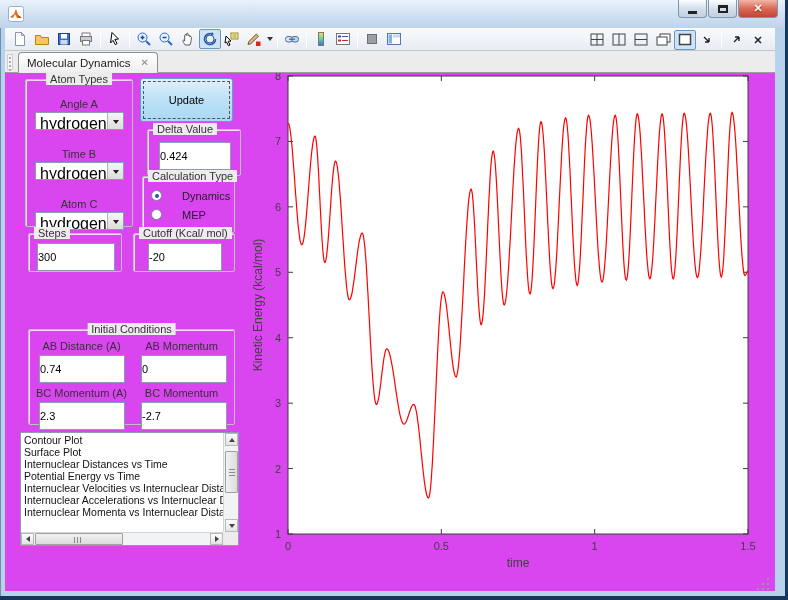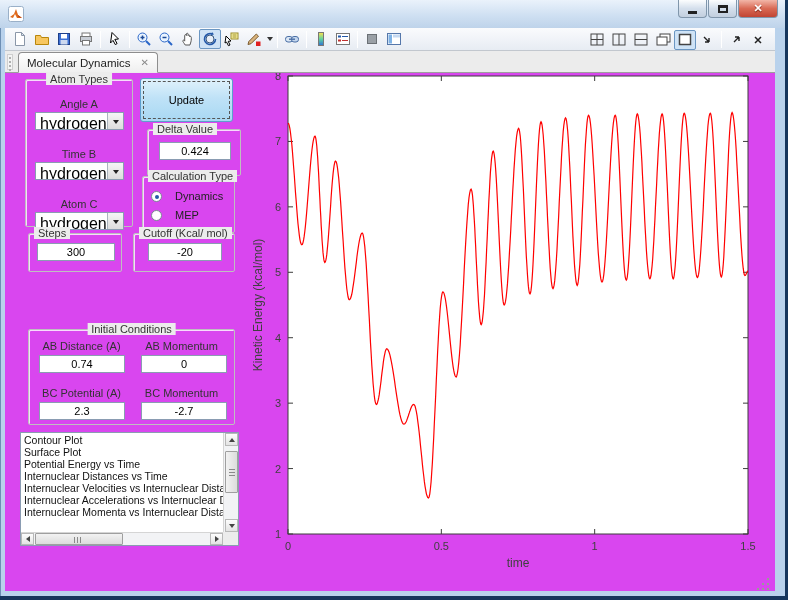--- a/index.html
+++ b/index.html
@@ -52,38 +52,38 @@
   
   #client{position:absolute;left:0;top:45px;width:100%;height:518px;background:#d946ef;}
 
   
   .gbox{position:absolute;border:1px solid #bfbfbf;border-radius:2px;
         box-shadow:inset 1px 1px 0 rgba(255,255,255,.8);}
   .gtitle{position:absolute;top:-7px;left:50%;transform:translateX(-50%);background:#ececec;
           padding:0 4px;font-size:11px;color:#333;white-space:nowrap;}
   .gtitle.left{left:5px;transform:none;}
   .plabel{position:absolute;font-size:11px;color:#333;text-align:center;white-space:nowrap;}
-  .field{position:absolute;height:18px;background:#fff;border:1px solid #8a9cb2;
-         font-size:11px;text-align:center;font-family:"Liberation Sans",sans-serif;color:#000;padding:0;}
+  .field{position:absolute;height:28px;background:#fff;border:1px solid #8a9cb2;
+         font-size:11px;font-family:"Liberation Sans",sans-serif;color:#000;padding:0;}
 
   
   .combo{position:absolute;height:18px;background:#fff;border:1px solid #8a9cb2;display:flex;}
   .combo .txt{flex:1;font-size:16px;padding:2px 0 0 4px;color:#000;overflow:hidden;white-space:nowrap;}
   .combo .btn{width:16px;background:linear-gradient(#f6f6f6,#dcdcdc);border-left:1px solid #aab4bf;
               display:flex;align-items:center;justify-content:center;}
   .combo .btn i{border:3.5px solid transparent;border-top:4.5px solid #222;margin-top:4px;}
 
   
   #update-btn{position:absolute;left:135px;top:5px;width:93px;height:44px;
       background:linear-gradient(#e1f2fc,#bfe2f7 45%,#a8d8f3);border:1px solid #5e9fcc;border-radius:3px;
       outline:1px dashed #555;outline-offset:-4px;font-size:11px;color:#000;
       font-family:"Liberation Sans",sans-serif;}
 
   
-  .radio-row{position:absolute;display:flex;align-items:flex-end;gap:13px;}
+  .radio-row{position:absolute;display:flex;align-items:flex-start;gap:20px;}
   .radio-row .rb{width:11px;height:11px;border-radius:50%;border:1px solid #7c8795;background:#fff;position:relative;}
   .radio-row .rb.sel::after{content:"";position:absolute;left:2.5px;top:2.5px;width:4px;height:4px;border-radius:50%;background:#2458a8;}
   .radio-row .rlbl{font-size:11px;color:#222;}
 
   
   #slider{position:absolute;left:6px;top:14px;right:6px;height:17px;border:1px solid #9aa0a8;display:flex;background:#e6e6e6;}
   .sarrow{width:15px;background:linear-gradient(#f7f7f7,#dfdfdf);border:1px solid #9aa0a8;
           display:flex;align-items:center;justify-content:center;}
   .sarrow i{border:3.5px solid transparent;}
   .sarrow.left i{border-right:4.5px solid #333;margin-left:-3px;}
@@ -385,32 +385,32 @@
         <input class="field" style="left: 14px; top: 9px; width: 74px;" value="-20">
       </div>
 
 
       <div class="gbox" id="init-box" style="left:23px;top:256px;width:207px;height:96px;">
         <span class="gtitle">Initial Conditions</span>
       <div class="plabel" style="left: 5px; width: 95px; top: 10px;">AB Distance (A)</div>
           <input class="field" value="0.74" style="left: 10px; width: 86px; top: 25px;">
           <div class="plabel" style="left: 105px; width: 95px; top: 10px;">AB Momentum</div>
           <input class="field" value="0" style="left: 112px; width: 86px; top: 25px;">
-          <div class="plabel" style="left: 5px; width: 95px; top: 57px;">BC Potential (A)</div>
+          <div class="plabel" style="left: 5px; width: 95px; top: 57px;">BC Momentum (A)</div>
           <input class="field" value="2.3" style="left: 10px; width: 86px; top: 72px;">
           <div class="plabel" style="left: 105px; width: 95px; top: 57px;">BC Momentum</div>
           <input class="field" value="-2.7" style="left: 112px; width: 86px; top: 72px;">
         </div>
 
       <div id="listbox">
         <div id="listitems">
             <div class="litem">Contour Plot</div>
             <div class="litem">Surface Plot</div>
+            <div class="litem">Internuclear Distances vs Time</div>
             <div class="litem">Potential Energy vs Time</div>
-            <div class="litem">Internuclear Distances vs Time</div>
             <div class="litem">Internuclear Velocities vs Internuclear Distance</div>
             <div class="litem">Internuclear Accelerations vs Internuclear Distance</div>
             <div class="litem">Internuclear Momenta vs Internuclear Distance</div>
           </div>
         <div class="vscroll">
           <div class="sbtn up">
               <i></i>
             </div>
           <div class="vthumb"></div>
           <div class="sbtn down">

